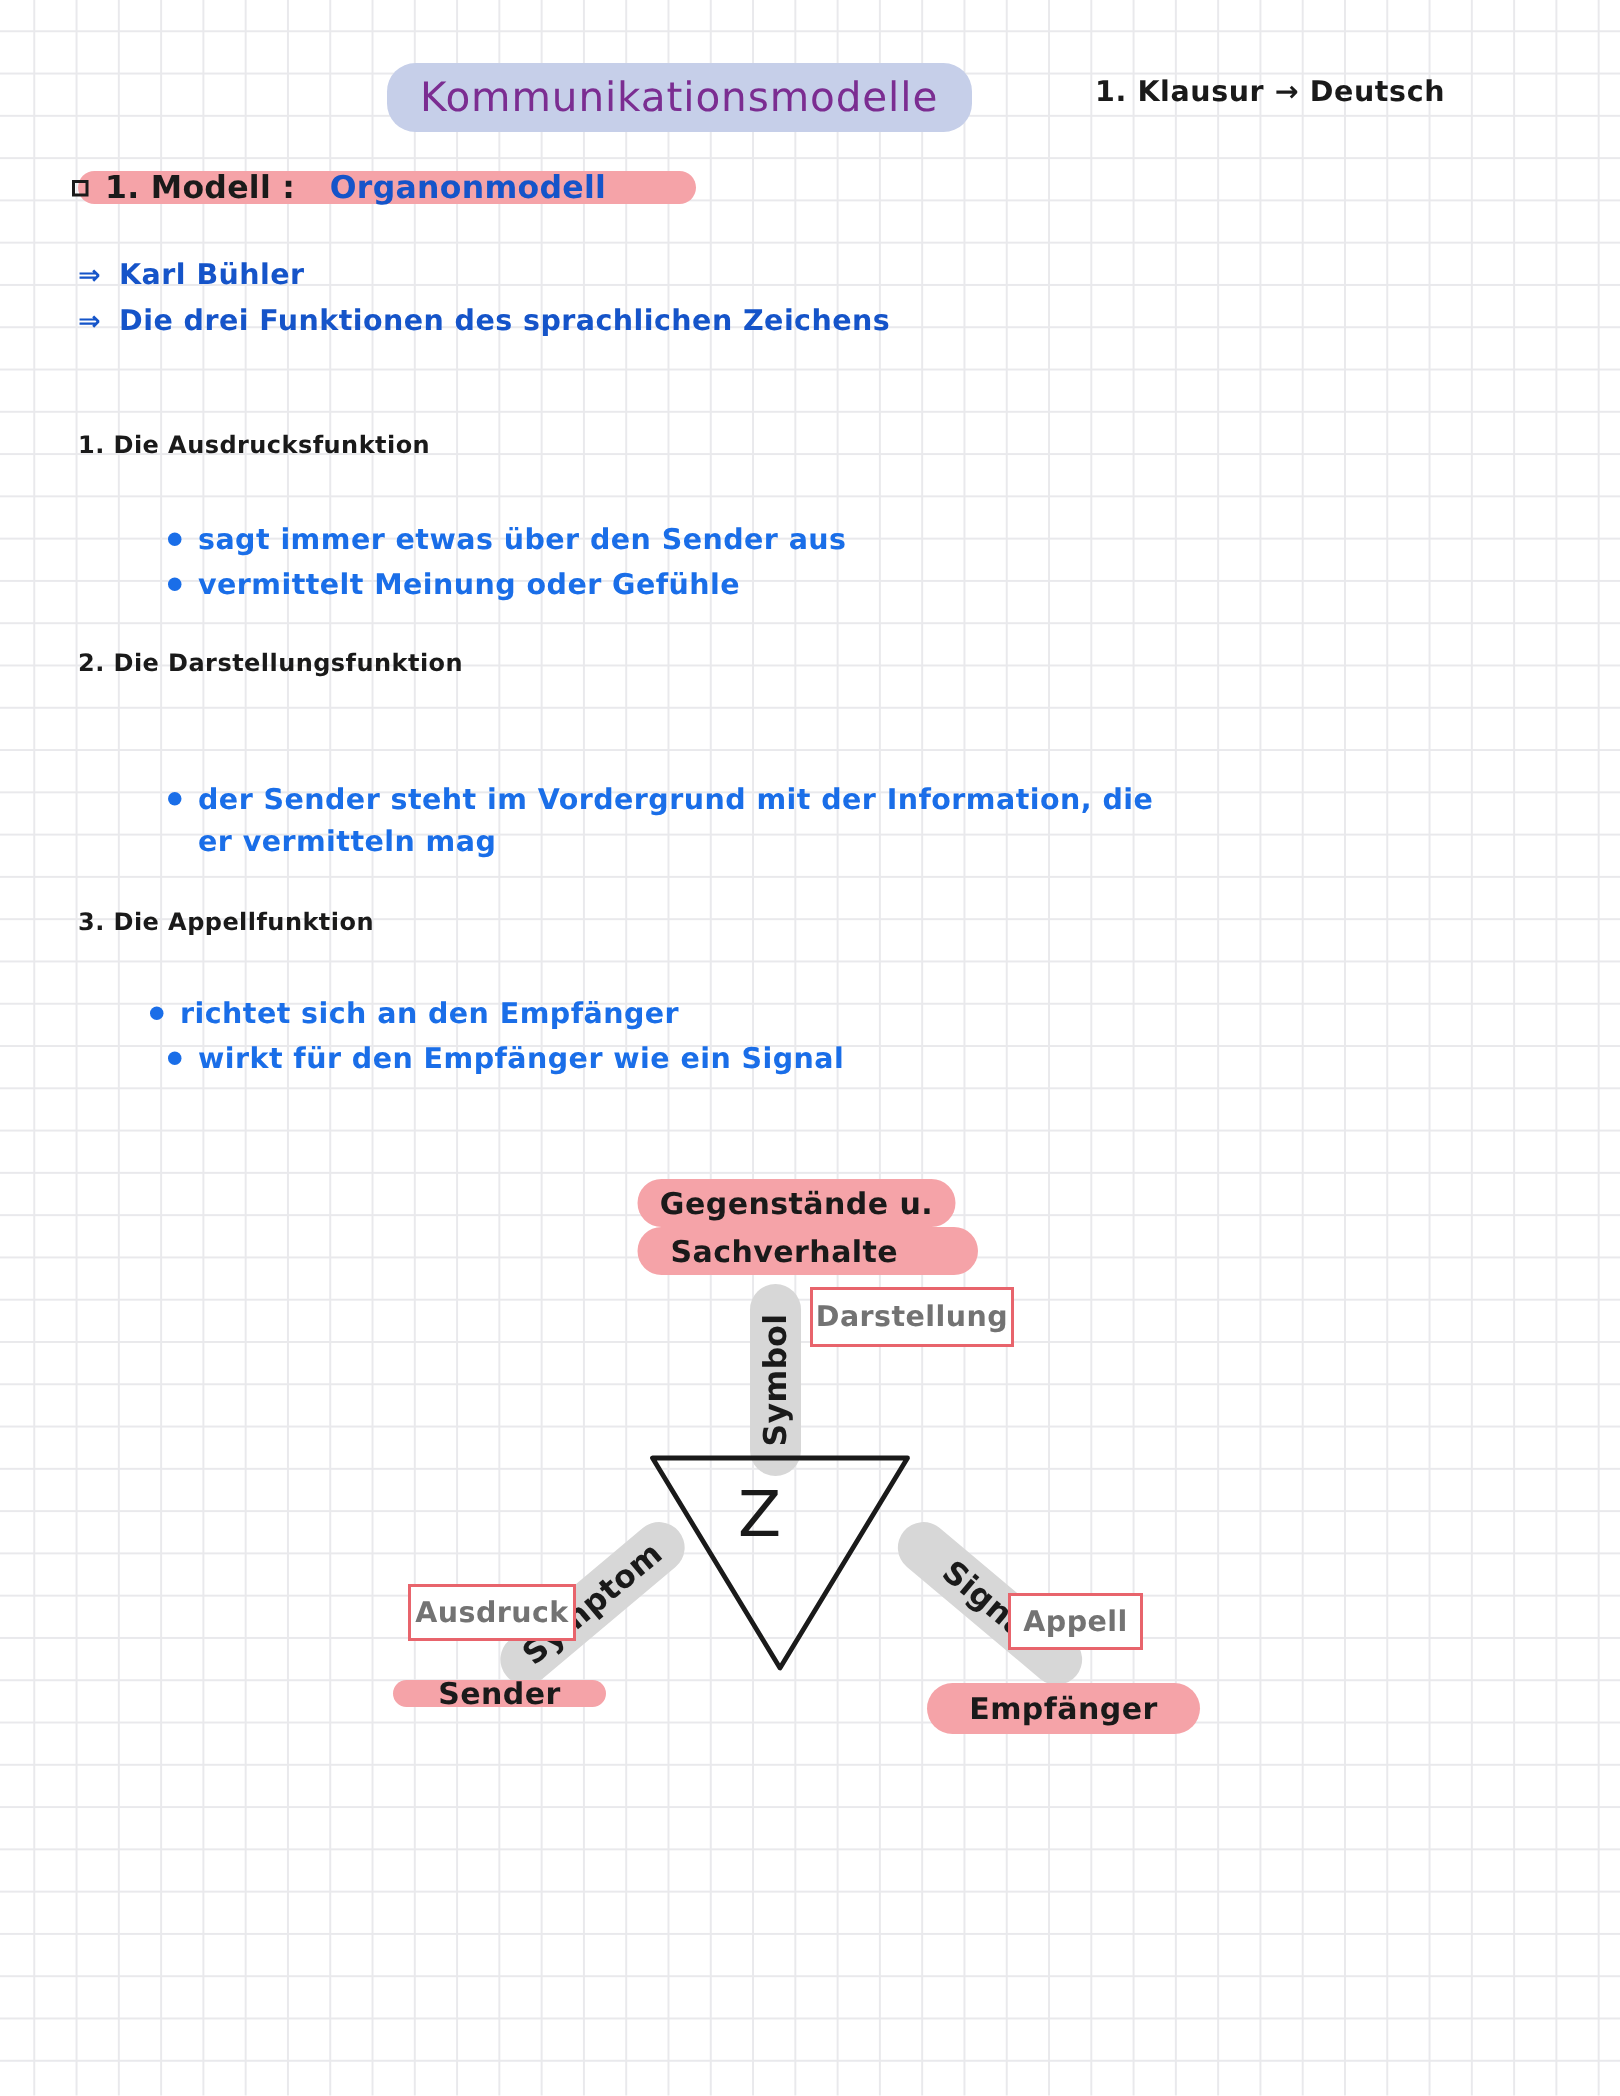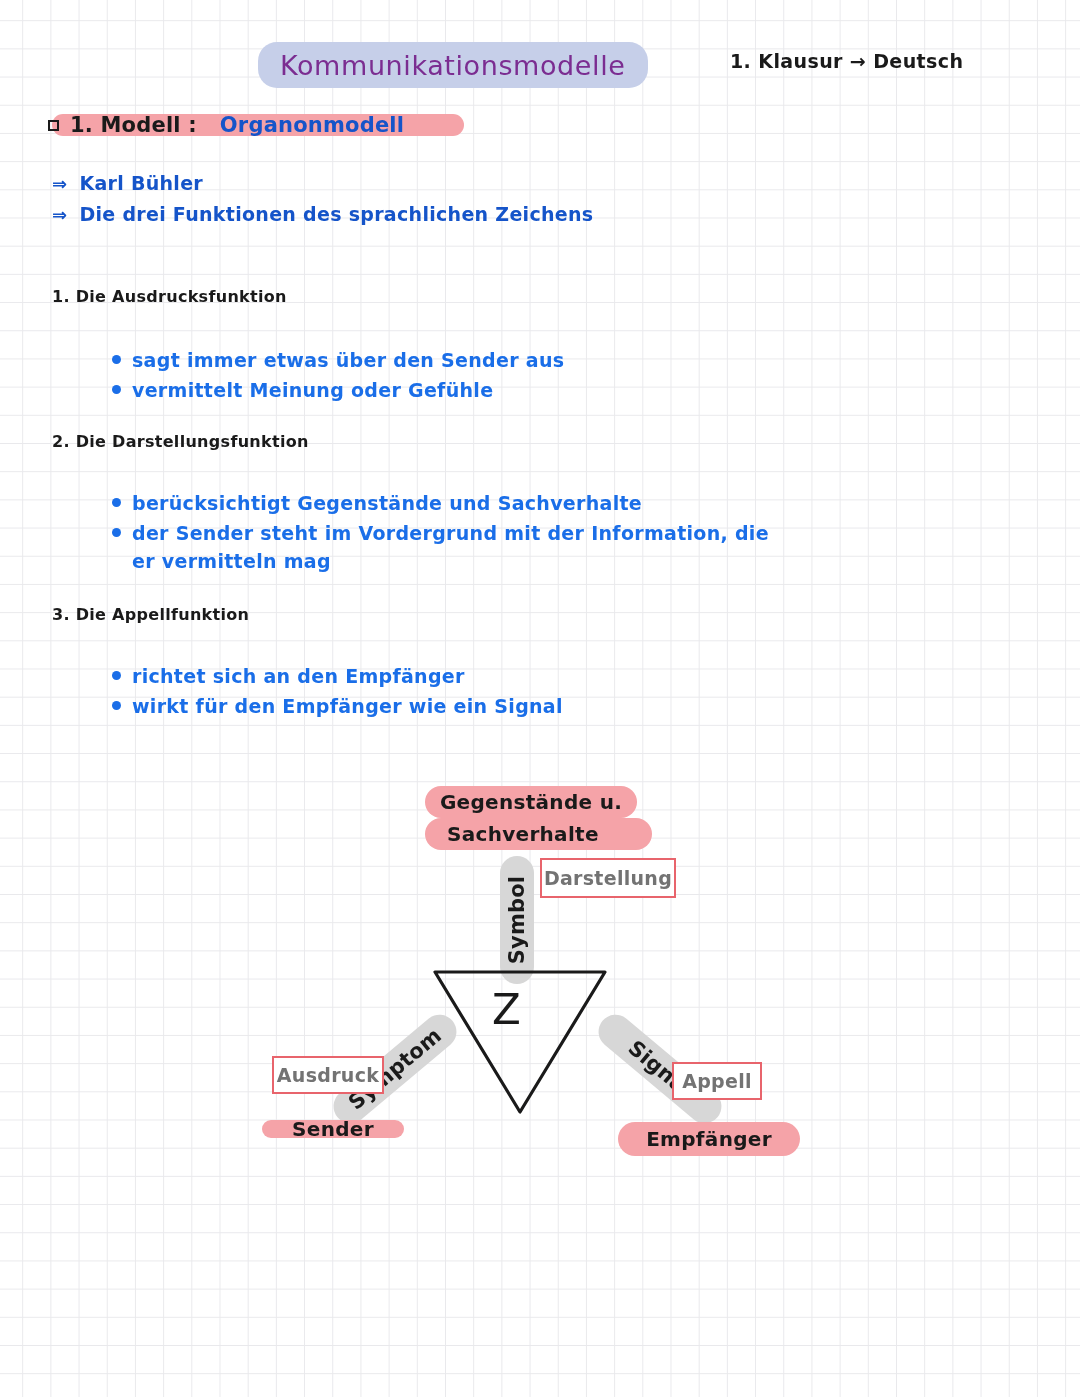--- a/index.html
+++ b/index.html
@@ -280,31 +280,27 @@
   <div class="bullet-row hand" style="left:112px; top:347px; width:640px;">
     <span class="bullet-dot"></span>
     <span class="bullet-text">sagt immer etwas über den Sender aus</span>
   </div>
   <div class="bullet-row hand" style="left:112px; top:377px; width:640px;">
     <span class="bullet-dot"></span>
     <span class="bullet-text">vermittelt Meinung oder Gefühle</span>
   </div>
 
   <div class="fn-heading hand" style="left:52px; top:432px;">2. Die Darstellungsfunktion</div>
-  <div class="bullet-row hand" style="left:112px; top:490px; width:660px;">
-    <span class="bullet-dot"></span>
-    <span class="bullet-text">berücksichtigt Gegenstände und Sachverhalte</span>
-  </div>
   <div class="bullet-row hand" style="left:112px; top:520px; width:672px;">
     <span class="bullet-dot"></span>
     <span class="bullet-text">der Sender steht im Vordergrund mit der Information, die er vermitteln mag</span>
   </div>
 
   <div class="fn-heading hand" style="left:52px; top:605px;">3. Die Appellfunktion</div>
-  <div class="bullet-row hand" style="left:112px; top:663px; width:640px;">
+  <div class="bullet-row hand" style="left:100px; top:663px; width:640px;">
     <span class="bullet-dot"></span>
     <span class="bullet-text">richtet sich an den Empfänger</span>
   </div>
   <div class="bullet-row hand" style="left:112px; top:693px; width:640px;">
     <span class="bullet-dot"></span>
     <span class="bullet-text">wirkt für den Empfänger wie ein Signal</span>
   </div>
 
   <div id="diagram">
 

